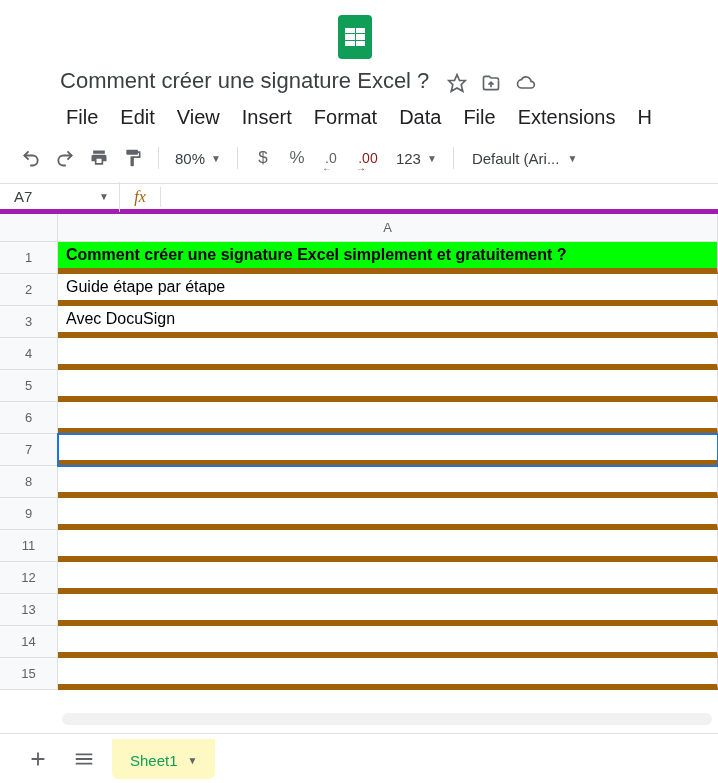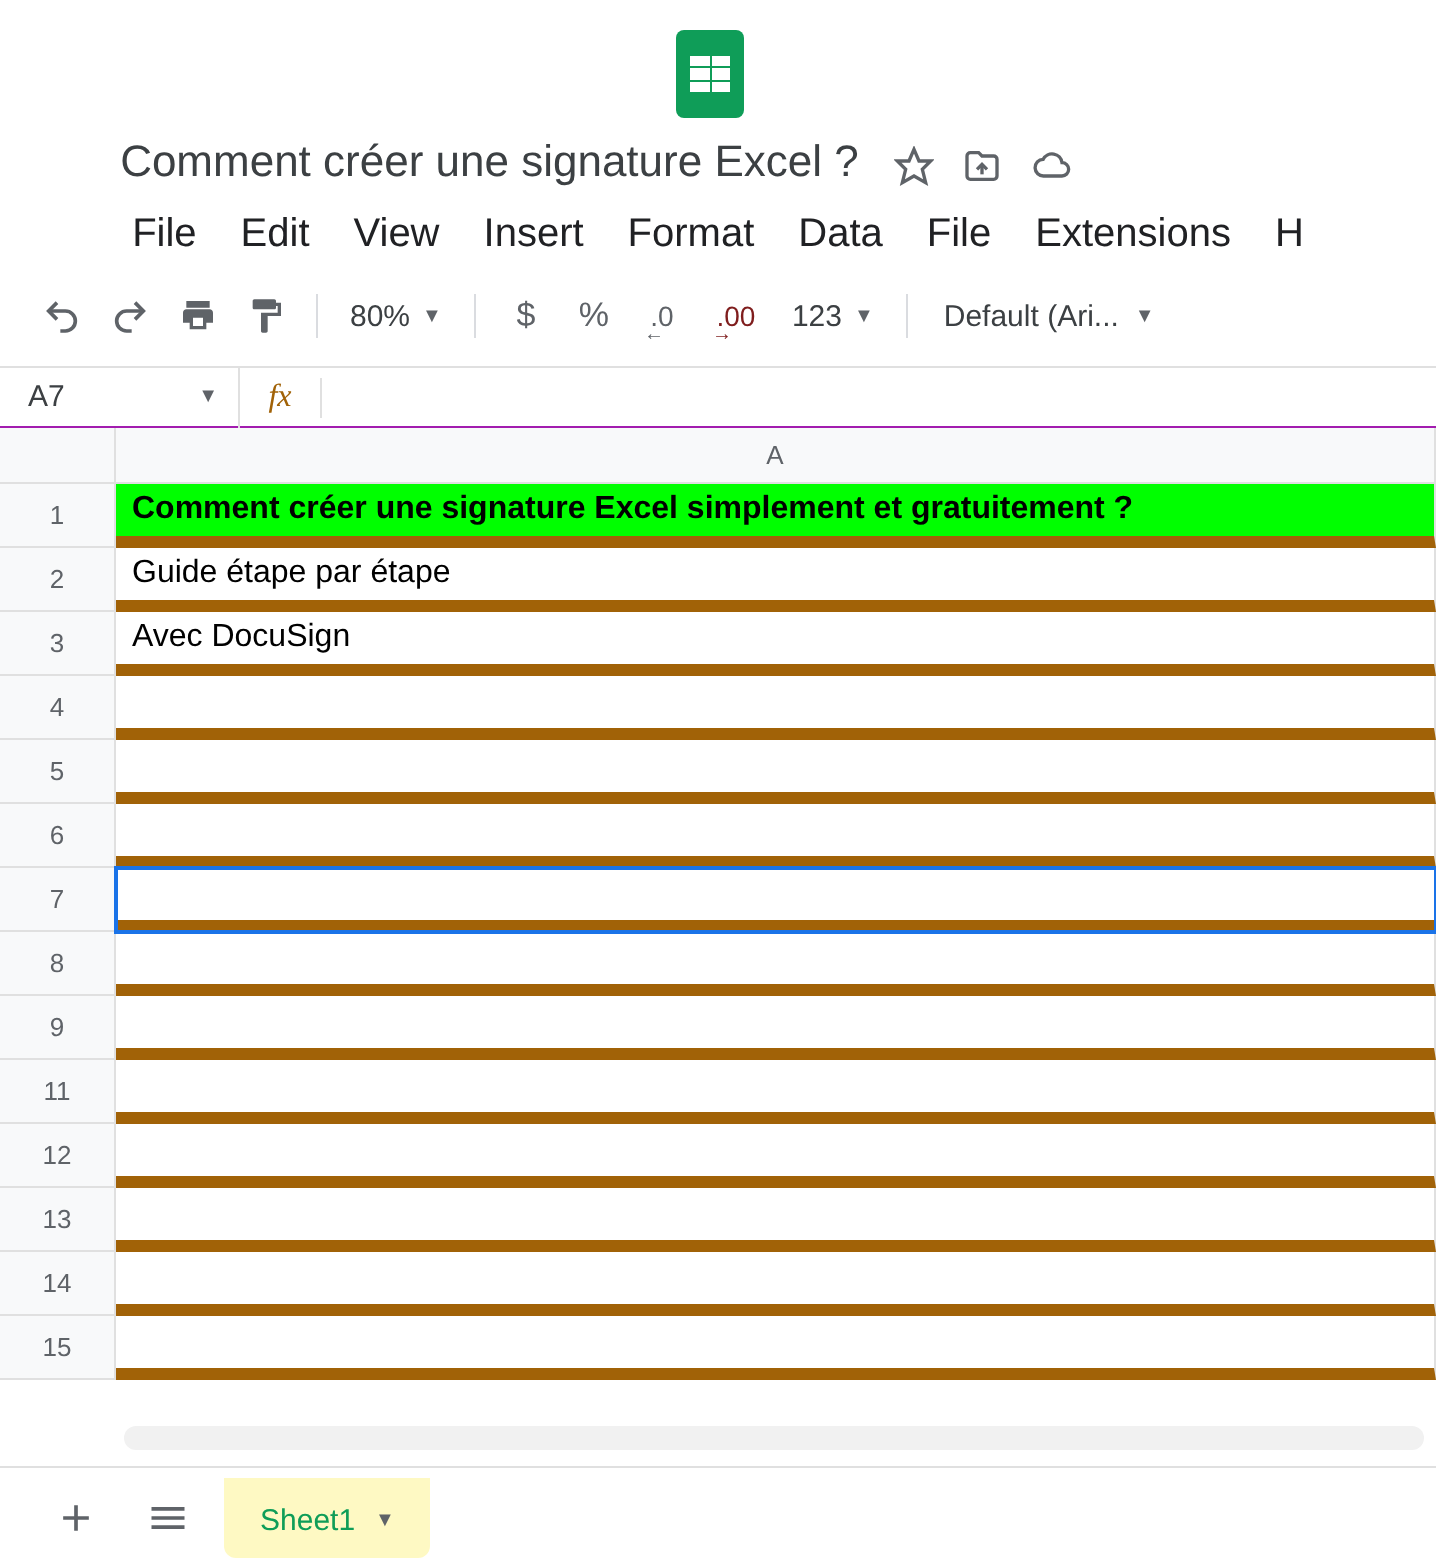--- a/index.html
+++ b/index.html
@@ -15,21 +15,21 @@
   .title-icons { display:flex; align-items:center; gap: 14px; margin-left: 14px; color: #5f6368; margin-top:4px;}
   .title-icons span { font-size: 18px; display:flex; align-items:center; justify-content:center; }
   .menubar { display:flex; gap: 2px; margin-top: 6px; }
   .menubar div { padding: 4px 10px; font-size: 20px; color: #202124; cursor: default; border-radius: 4px; }
   .toolbar-wrap { border-bottom: 1px solid #e0e0e0; padding-bottom: 6px; }
   .toolbar { display:flex; align-items:center; padding: 10px 16px 4px 16px; gap: 4px; color: #5f6368; }
   .tbtn { width: 30px; height: 30px; display:flex; align-items:center; justify-content:center; border-radius:4px; font-size:18px; }
   .sep { width:1px; height:22px; background:#dadce0; margin: 0 6px; }
   .zoom { font-size:15px; color:#3c4043; padding: 0 6px; display:flex; align-items:center; gap:6px;}
   .fontpick { font-size: 15px; color:#3c4043; display:flex; align-items:center; gap: 8px; padding-left:8px; max-width:140px; overflow:hidden; white-space:nowrap; }
-  .namebox-row { display:flex; align-items:center; border-bottom: 1px solid #a21caf; height: 30px; }
+  .namebox-row { display:flex; align-items:center; border-bottom: 5px solid #a21caf; height: 30px; }
   .namebox { width: 120px; height: 30px; display:flex; align-items:center; padding-left: 14px; font-size: 15px; color:#3c4043; border-right:1px solid #e0e0e0; justify-content:space-between; padding-right:10px;}
   .fx { width: 40px; display:flex; align-items:center; justify-content:center; font-style:italic; color:#a16207; font-size:16px; font-family: Georgia, serif;}
   .fx-sep { width:1px; height:20px; background:#e0e0e0; }
   .grid { display:flex; flex-direction:column; }
   .col-header-row { display:flex; height:28px; background:#f8f9fa; border-bottom:1px solid #e0e0e0; }
   .corner { width: 58px; border-right:1px solid #e0e0e0; background:#f8f9fa;}
   .col-header { flex:1; display:flex; align-items:center; justify-content:center; font-size:13px; color:#5f6368; border-right:1px solid #e0e0e0;}
   .row { display:flex; height:32px; }
   .row-header { width:58px; background:#f8f9fa; border-right:1px solid #e0e0e0; border-bottom:1px solid #e0e0e0; display:flex; align-items:center; justify-content:center; font-size:13px; color:#5f6368; }
   .cell { flex:1; border-right:1px solid #e0e0e0; border-bottom:6px solid #a16207; padding: 0 8px; display:flex; align-items:center; font-size:16px; color:#000; overflow:hidden; white-space:nowrap;}

